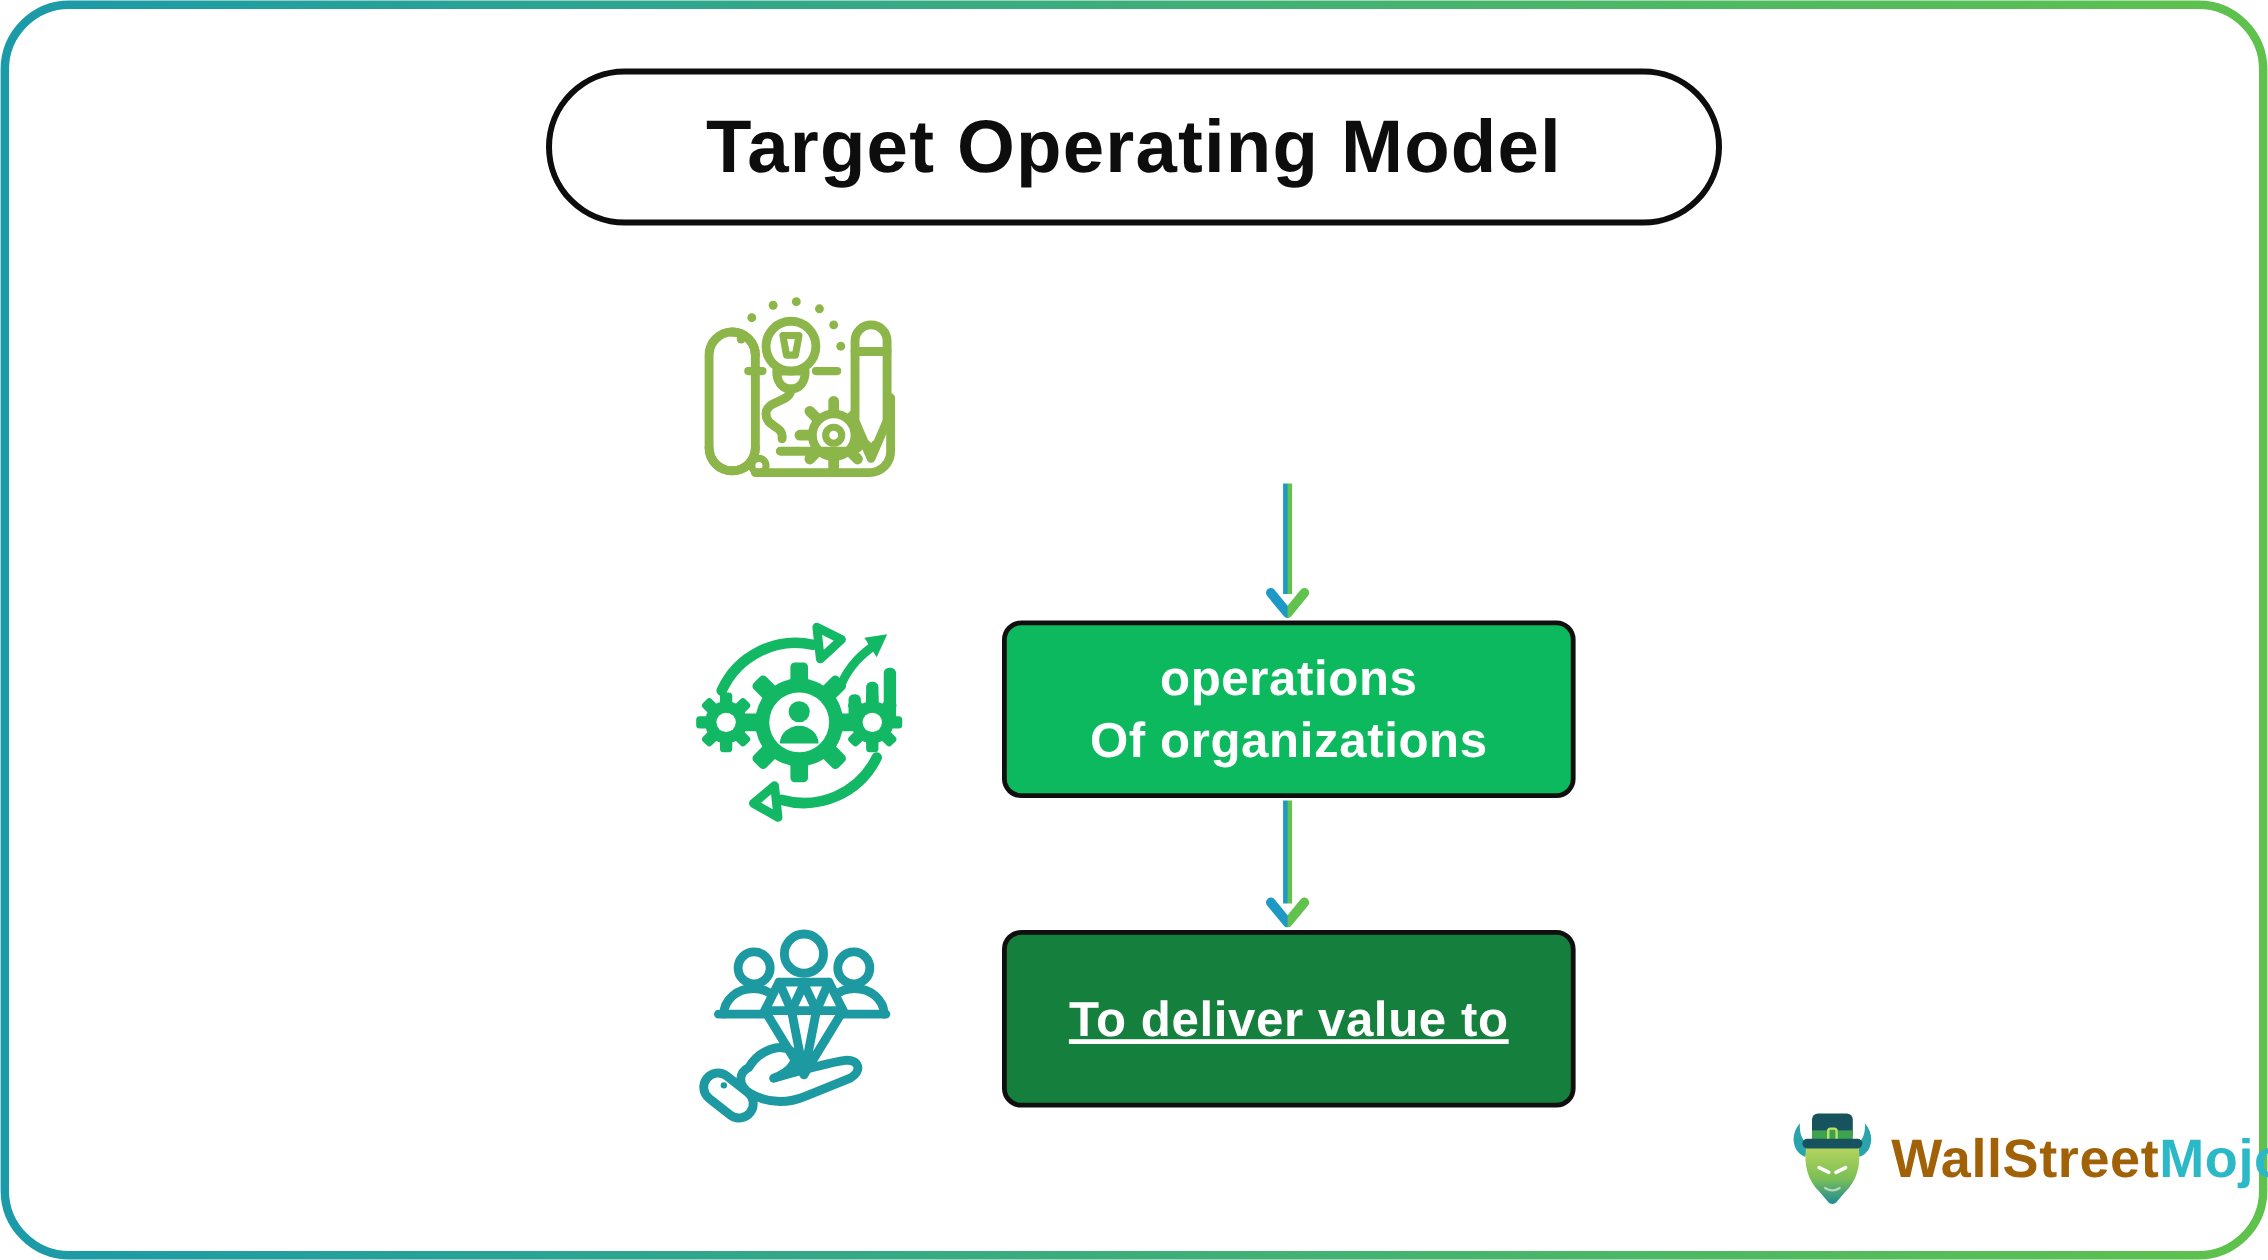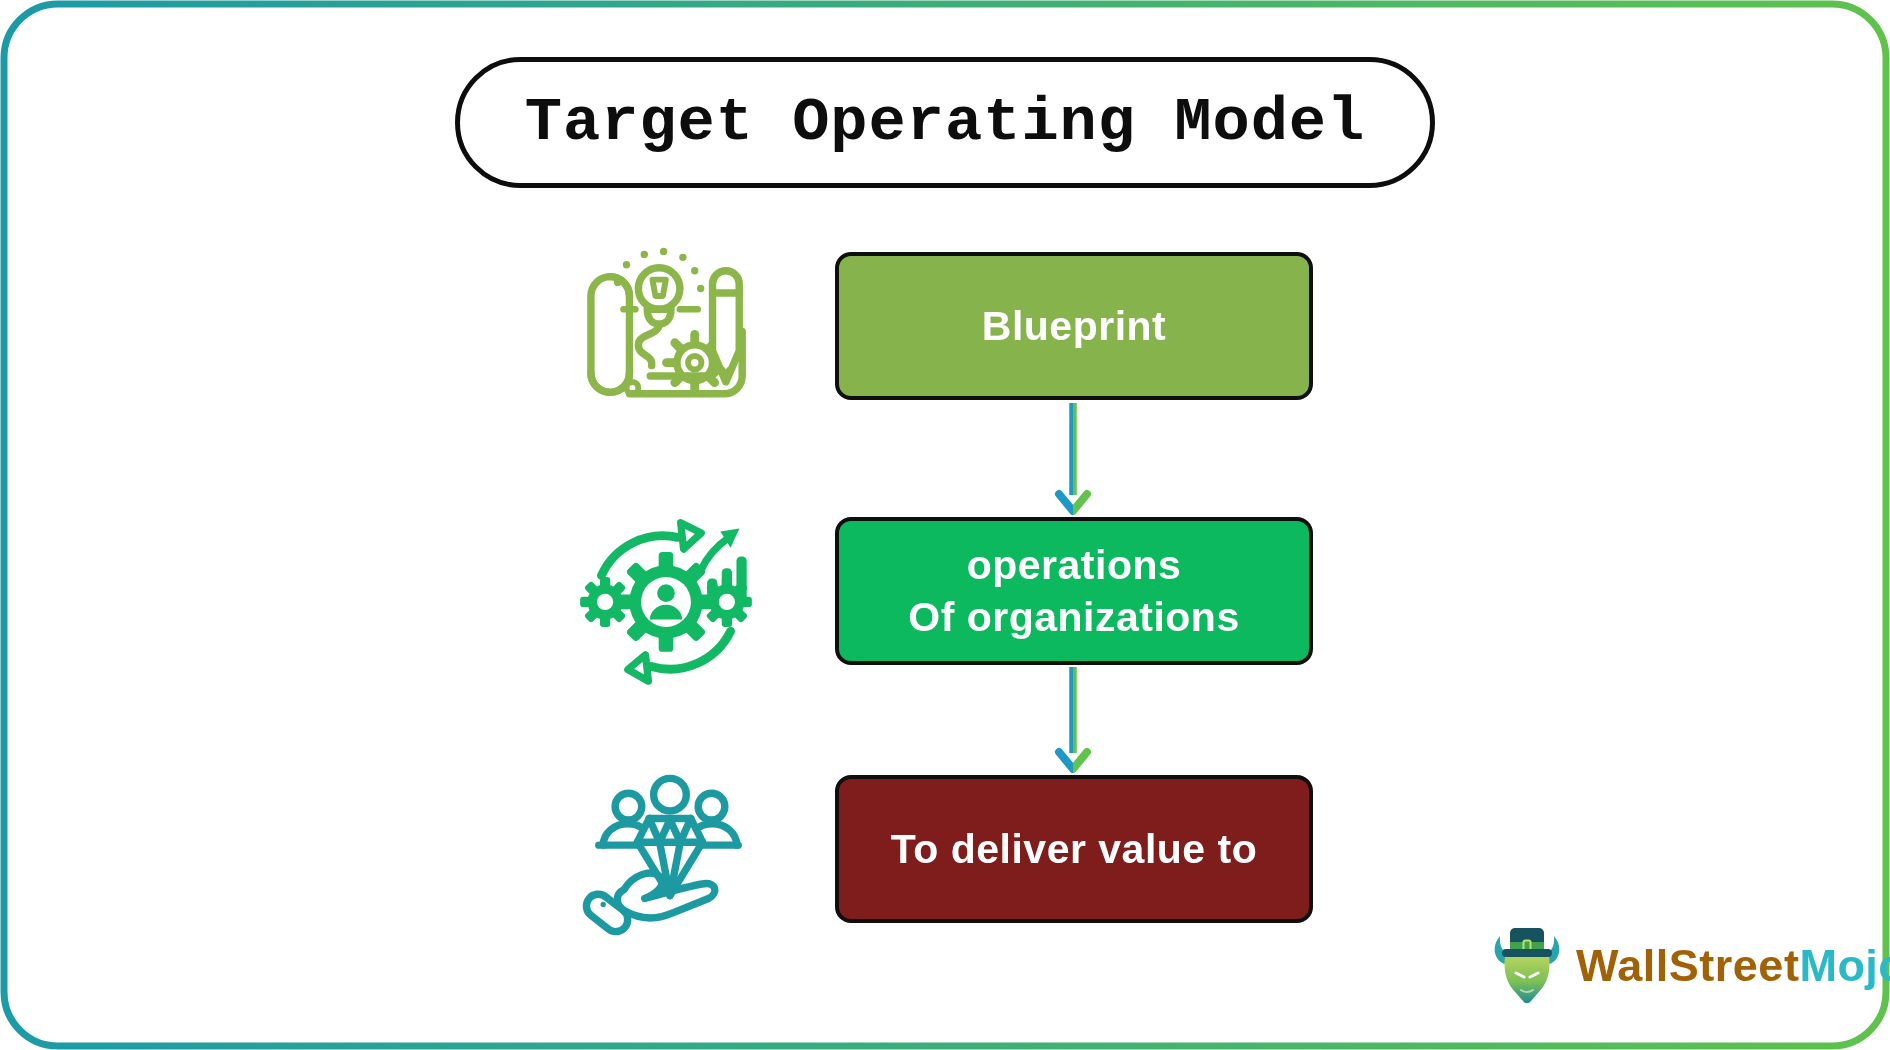--- a/index.html
+++ b/index.html
@@ -9,21 +9,20 @@
     background:#ffffff;
     font-family:"Liberation Sans", sans-serif;
     overflow:hidden;
   }
   .frame{position:absolute;left:0;top:0;width:1890px;height:1050px;pointer-events:none;}
   .title-pill{
     position:absolute;left:455px;top:57px;width:980px;height:131px;
     border:5px solid #0d0d0d;border-radius:70px;background:#ffffff;
     display:flex;align-items:center;justify-content:center;
     box-sizing:border-box;
-    font-family:Liberation Mono, monospace;
   }
   .title-pill span{
     font-size:62px;font-weight:800;color:#0d0d0d;letter-spacing:1px;
   }
   .step-box{
     position:absolute;left:835px;width:478px;height:148px;
     border:4px solid #0f0f0f;border-radius:16px;
     display:flex;flex-direction:column;align-items:center;justify-content:center;
     box-sizing:border-box;color:#ffffff;text-align:center;
   }
@@ -94,23 +93,20 @@
         <path d="M66.1,70.1 l-3.5,-3.5 M85.9,89.9 l3.5,3.5 M66.1,89.9 l-3.5,3.5 M85.9,70.1 l3.5,-3.5"></path>
       </g>
     </g>
     <g>
       <path d="M88,27 a9,9 0 0 1 18,0 v45 l-9,21 l-9,-21 z" fill="#ffffff"></path>
       <path d="M88,33 h18"></path>
       <path d="M95,85 l2,6 l2,-6" stroke-width="4"></path>
     </g>
   </svg>
 
-  <div id="box-1" class="step-box" style="background-color: rgb(134, 179, 75);">
-    <span class="line">Blueprint</span>
-  </div>
 
   <svg id="arrow-1" class="flow-arrow" viewBox="0 0 42 113">
     <defs>
       <linearGradient id="arrowGrad1" gradientUnits="userSpaceOnUse" x1="16" y1="0" x2="26" y2="0">
         <stop offset="0" stop-color="#1e98c4"></stop>
           <stop offset="0.45" stop-color="#1e98c4"></stop>
         <stop offset="0.55" stop-color="#62c24e"></stop>
           <stop offset="1" stop-color="#62c24e"></stop>
       </linearGradient>
     </defs>
@@ -258,21 +254,21 @@
     </g>
     <g>
       <g transform="rotate(38 20 98)">
         <rect x="4" y="90" width="31" height="16" rx="8"></rect>
       </g>
       <circle cx="17" cy="92" r="1.8" fill="#1d9aa1" stroke="none"></circle>
       <path d="M31,96 C25,92 25,85 31,82 C37,72 49,68 55,73 C60,77 55,84 45,88 C59,84 77,79 85,78 C93,77 95,84 88,88 L63,98 C51,103 41,102 31,96 Z"></path>
     </g>
   </svg>
 
-  <div id="box-3" class="step-box" style="background-color: #7f1d1d;">
+  <div id="box-3" class="step-box" style="background-color: #15803d; text-decoration: underline;">
     <span class="line">To deliver value to</span>
   </div>
 
   <div class="logo">
     <svg width="70" height="80" viewBox="0 0 70 80">
       <defs>
         <linearGradient id="faceGrad" x1="0" y1="0" x2="0" y2="1">
           <stop offset="0" stop-color="#b5d55e"></stop>
           <stop offset="0.55" stop-color="#7cbf55"></stop>
           <stop offset="1" stop-color="#1e8b94"></stop>

